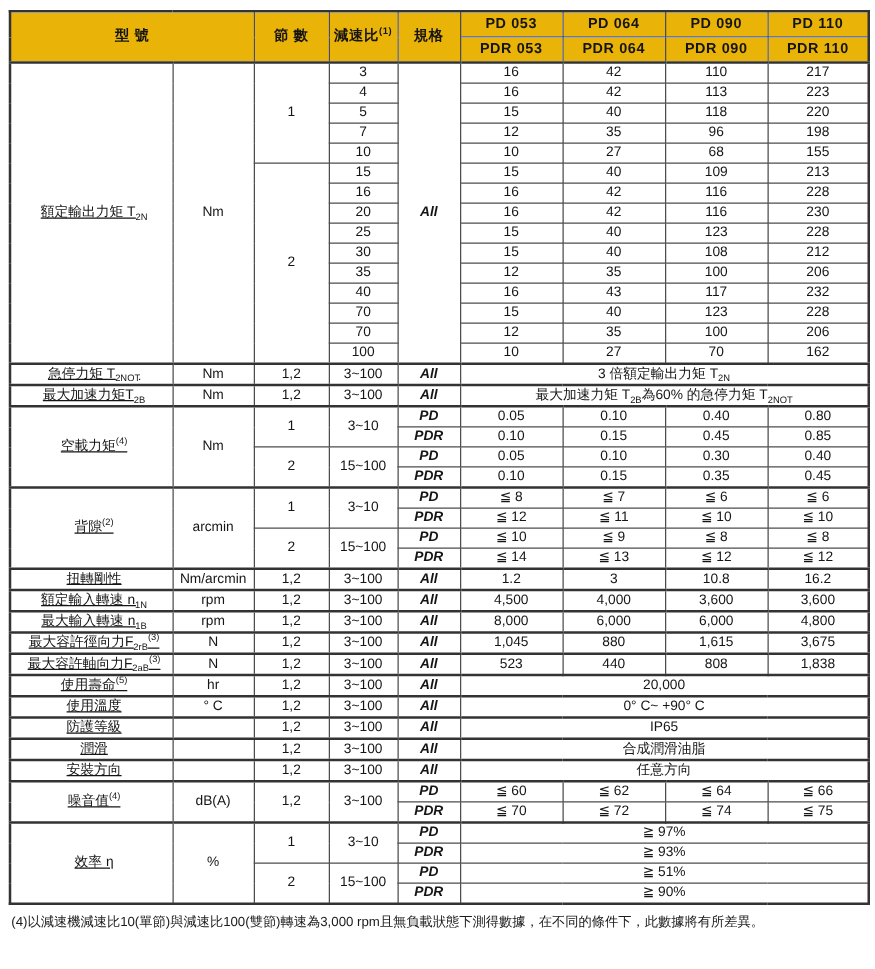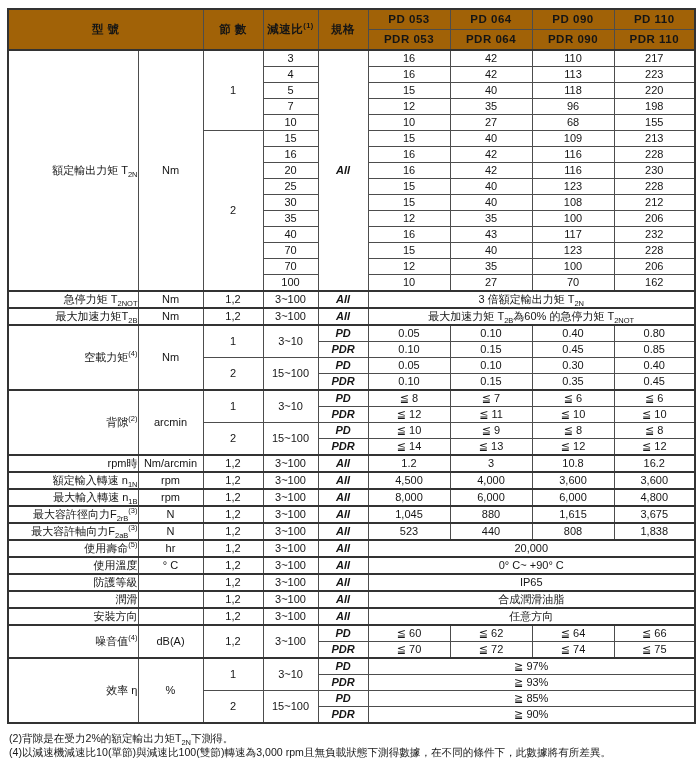--- a/index.html
+++ b/index.html
@@ -12,24 +12,24 @@
   table.spec {
     border-collapse:collapse; table-layout:fixed; width:687px;
     border:2px solid #333333;
   }
   .spec th, .spec td {
     border:1px solid #4d4d4d; text-align:center; padding:0;
     font-size:11px; line-height:1.25; height:15px;
     white-space:nowrap; overflow:hidden;
   }
   .spec th {
-    background:#a16207; font-weight:bold; font-size:11.5px; height:19px;
+    background:#eab308; font-weight:bold; font-size:11.5px; height:19px;
     letter-spacing:0.5px;
   }
-  .spec td.tl { text-align:right; padding-left:4px; }
+  .spec td.tl { text-align:center; padding-left:4px;text-decoration:underline; }
   .spec td.b  { font-weight:bold;font-style:italic; }
   .spec tr.sec > th, .spec tr.sec > td { border-top:2px solid #333333; }
   sub { font-size:7.5px; line-height:0; }
   sup { font-size:7.5px; line-height:0; }
   .footnotes { margin:7px 0 0 2px; font-size:10.6px; line-height:14px; color:#1a1a1a; }
   .footnotes .fn { white-space:nowrap; }
 </style>
 </head>
 <body>
 
@@ -251,21 +251,21 @@
           <td>≦ 8</td>
         </tr>
         <tr>
           <td class="b">PDR</td>
           <td>≦ 14</td>
           <td>≦ 13</td>
           <td>≦ 12</td>
           <td>≦ 12</td>
         </tr>
         <tr class="sec">
-          <td class="tl">rpm時</td>
+          <td class="tl">扭轉剛性</td>
           <td>Nm/arcmin</td>
           <td>1,2</td>
           <td>3~100</td>
           <td class="b">All</td>
           <td>1.2</td>
           <td>3</td>
           <td>10.8</td>
           <td>16.2</td>
         </tr>
         <tr class="sec">
@@ -379,25 +379,24 @@
           <td colspan="4">≧ 97%</td>
         </tr>
         <tr>
           <td class="b">PDR</td>
           <td colspan="4">≧ 93%</td>
         </tr>
         <tr>
           <td rowspan="2">2</td>
           <td rowspan="2">15~100</td>
           <td class="b">PD</td>
-          <td colspan="4">≧ 85%</td>
+          <td colspan="4">≧ 51%</td>
         </tr>
         <tr>
           <td class="b">PDR</td>
           <td colspan="4">≧ 90%</td>
         </tr>
       </tbody>
   </table>
   <div class="footnotes" id="footnotes">
-      <div class="fn"><span>(2)背隙是在受力2%的額定輸出力矩T</span><sub>2N</sub><span>下測得。</span></div>
       <div class="fn"><span>(4)以減速機減速比10(單節)與減速比100(雙節)轉速為3,000 rpm且無負載狀態下測得數據，在不同的條件下，此數據將有所差異。</span></div>
     </div>
 </div>
 
 </body></html>

